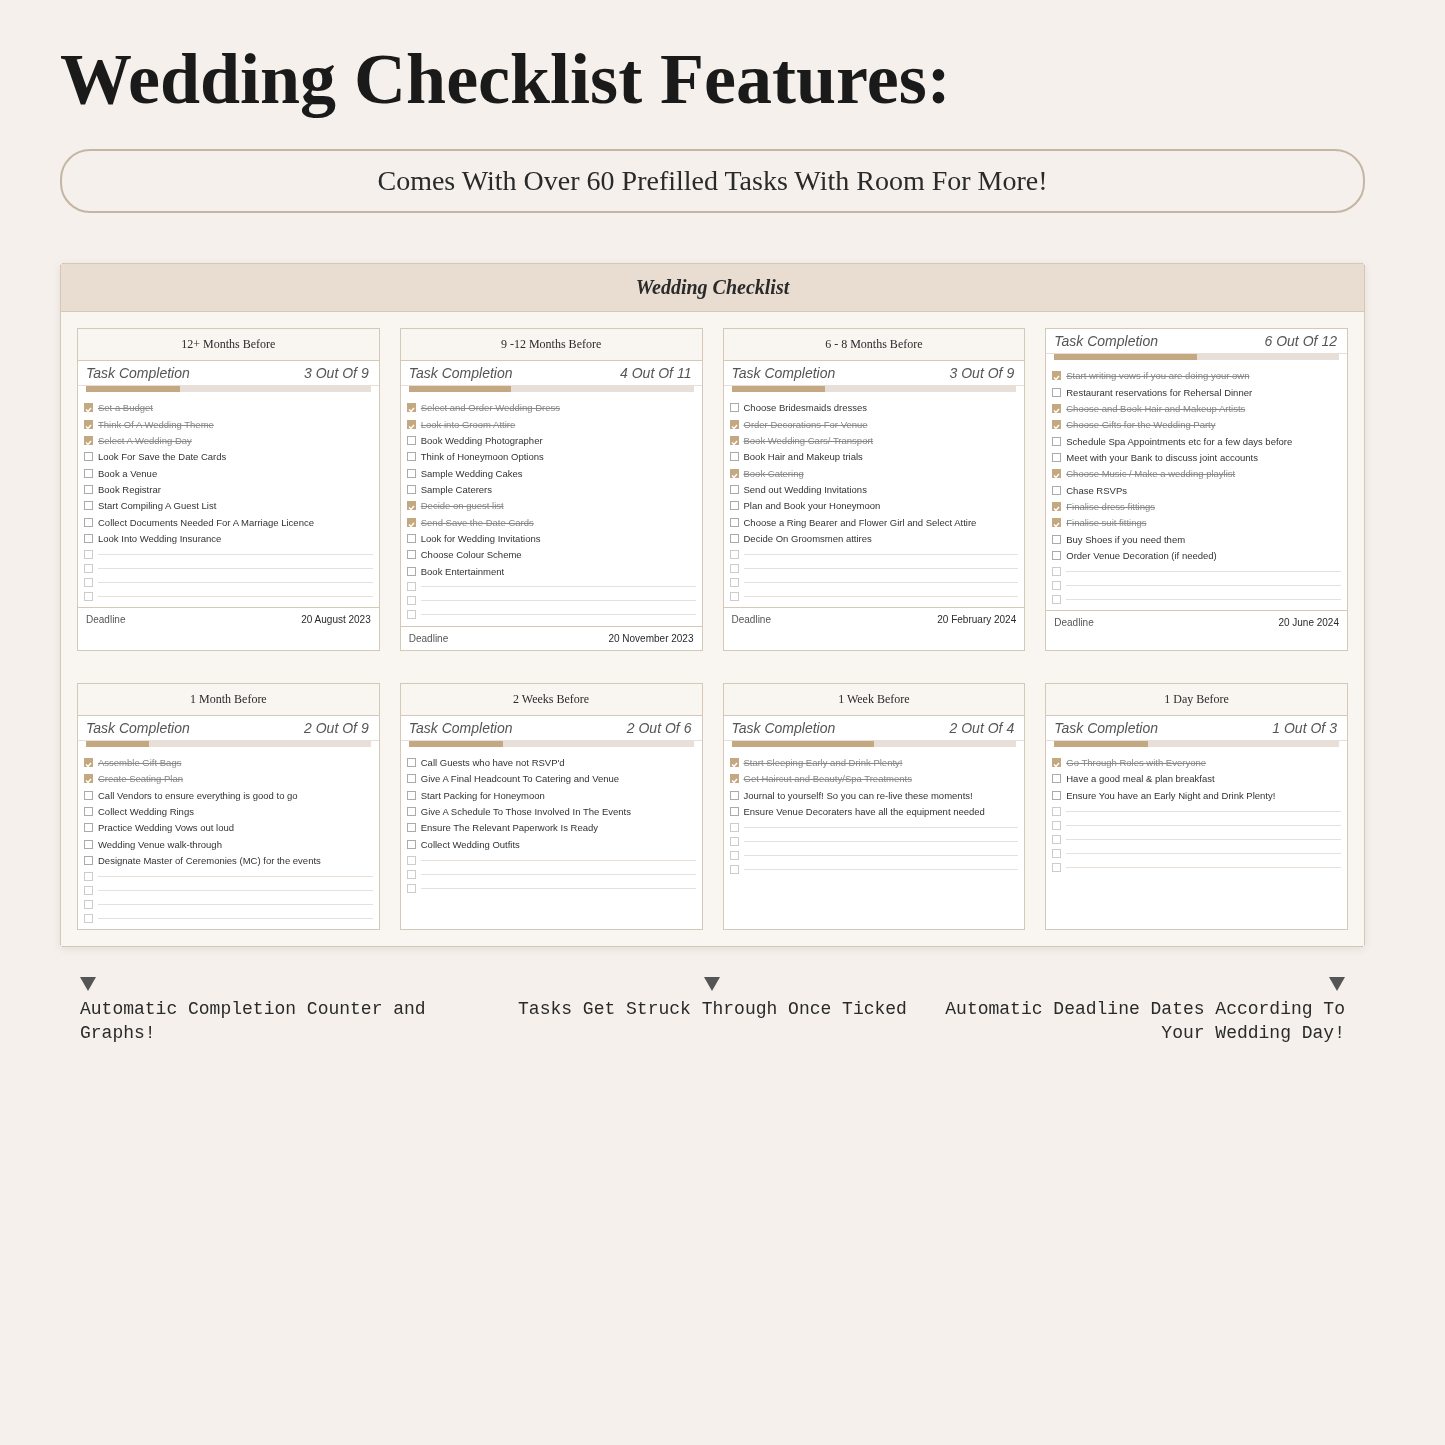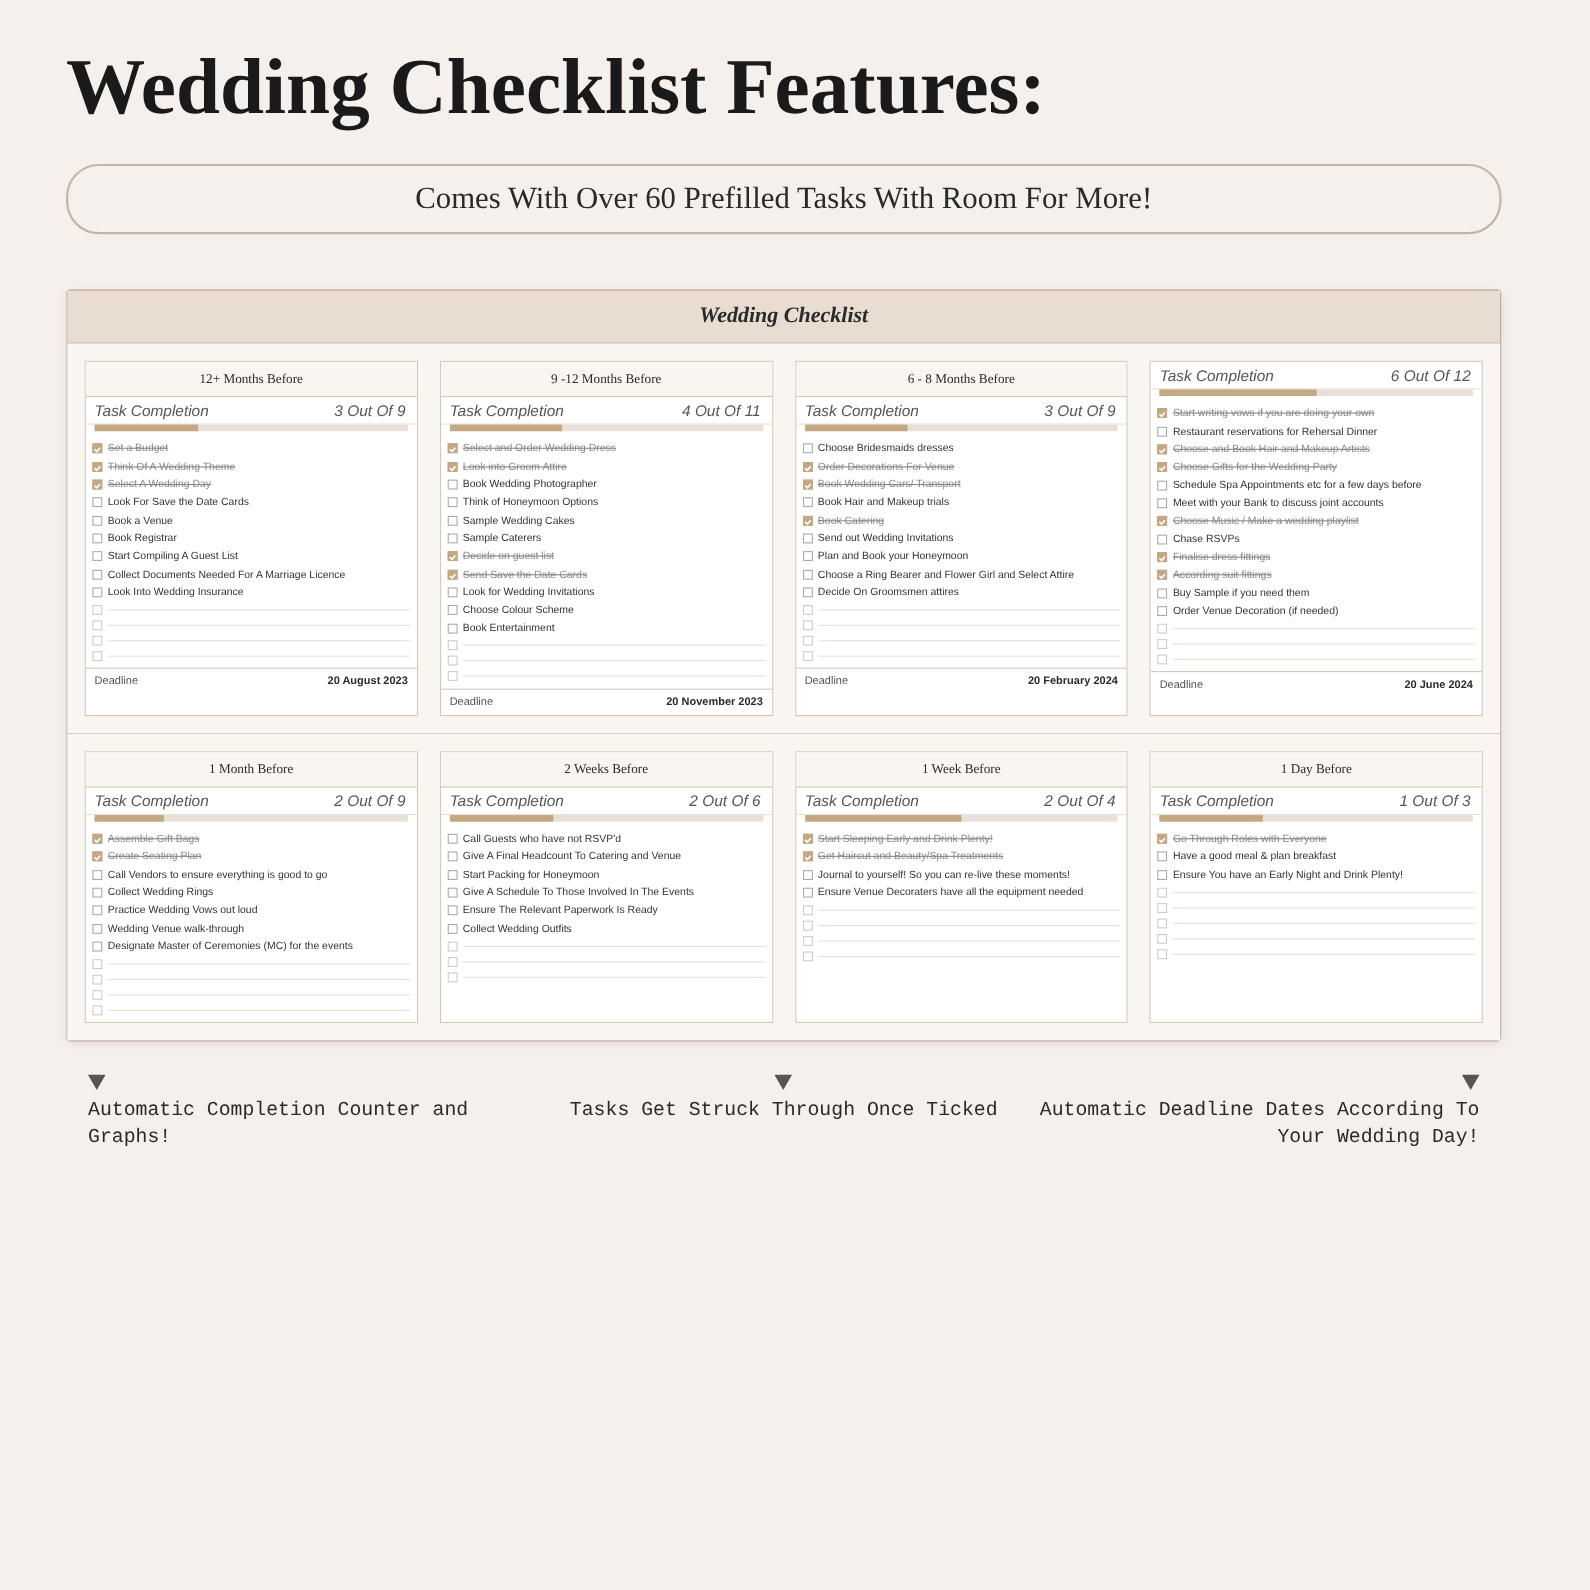--- a/index.html
+++ b/index.html
@@ -177,21 +177,21 @@
       justify-content: space-between;
       align-items: center;
       padding: 6px 8px;
       font-size: 10px;
       font-family: Arial, sans-serif;
       color: #555;
       margin-top: auto;
     }
 
     .deadline-date {
-      font-weight: bold;
+      font-weight: normal;
       color: #2a2a2a;
     }
 
     .annotations-row {
       display: grid;
       grid-template-columns: 1fr 1fr 1fr;
       gap: 0;
       padding: 0 20px;
       margin-top: 10px;
     }
@@ -532,25 +532,25 @@
             <div class="task-item strikethrough">
               <div class="task-checkbox checked"><svg width="7" height="7" viewBox="0 0 7 7">
                   <polyline points="1,3.5 3,5.5 6,2" stroke="#fff" stroke-width="1.5" fill="none"></polyline>
                 </svg></div>
               <span>Finalise dress fittings</span>
             </div>
             <div class="task-item strikethrough">
               <div class="task-checkbox checked"><svg width="7" height="7" viewBox="0 0 7 7">
                   <polyline points="1,3.5 3,5.5 6,2" stroke="#fff" stroke-width="1.5" fill="none"></polyline>
                 </svg></div>
-              <span>According suit fittings</span>
-            </div>
-            <div class="task-item">
-              <div class="task-checkbox"></div>
-              <span>Buy Sample if you need them</span>
+              <span>Finalise suit fittings</span>
+            </div>
+            <div class="task-item">
+              <div class="task-checkbox"></div>
+              <span>Buy Shoes if you need them</span>
             </div>
             <div class="task-item">
               <div class="task-checkbox"></div>
               <span>Order Venue Decoration (if needed)</span>
             </div>
             <div class="empty-row">
               <div class="empty-checkbox"></div>
               <div class="empty-line"></div>
             </div>
             <div class="empty-row">

